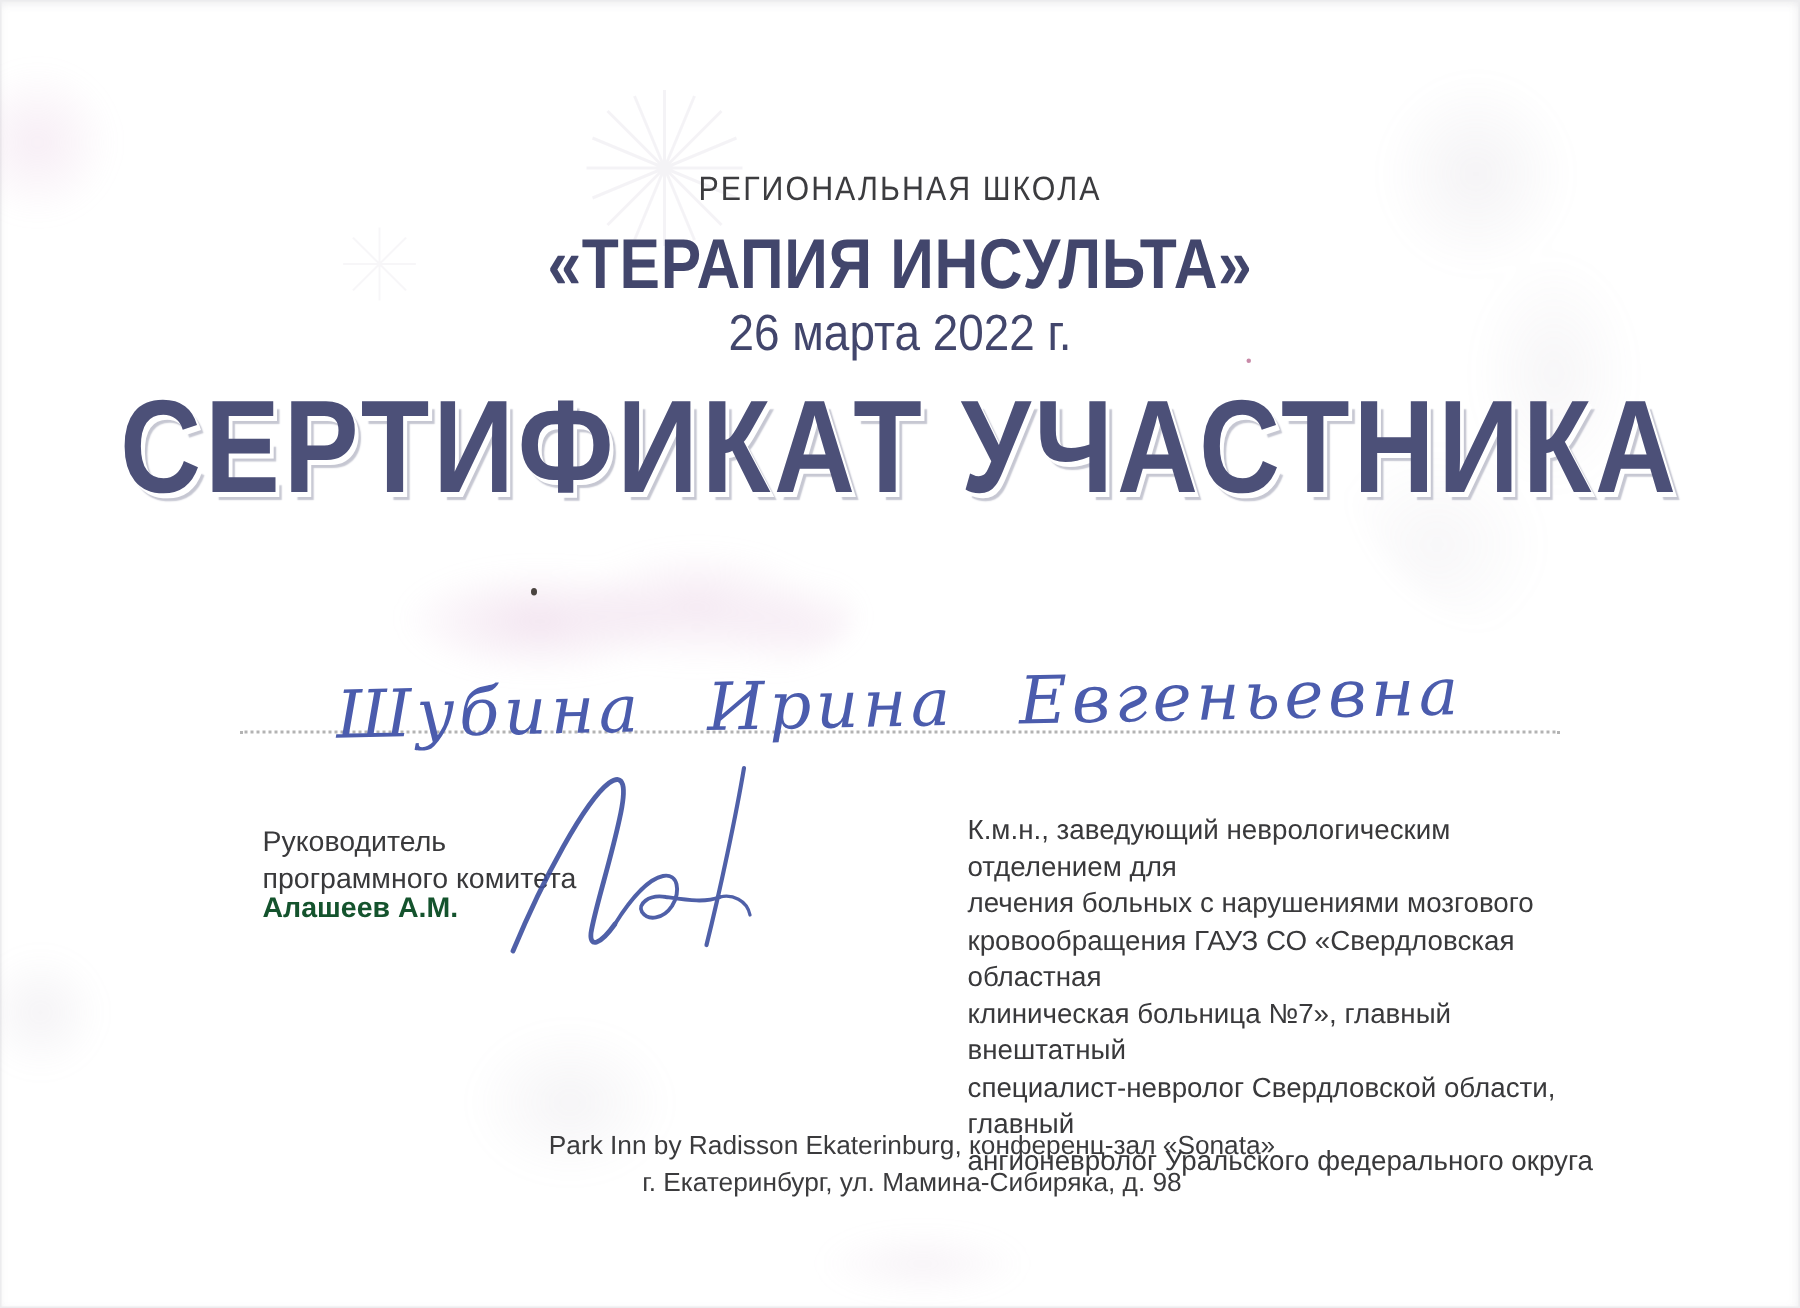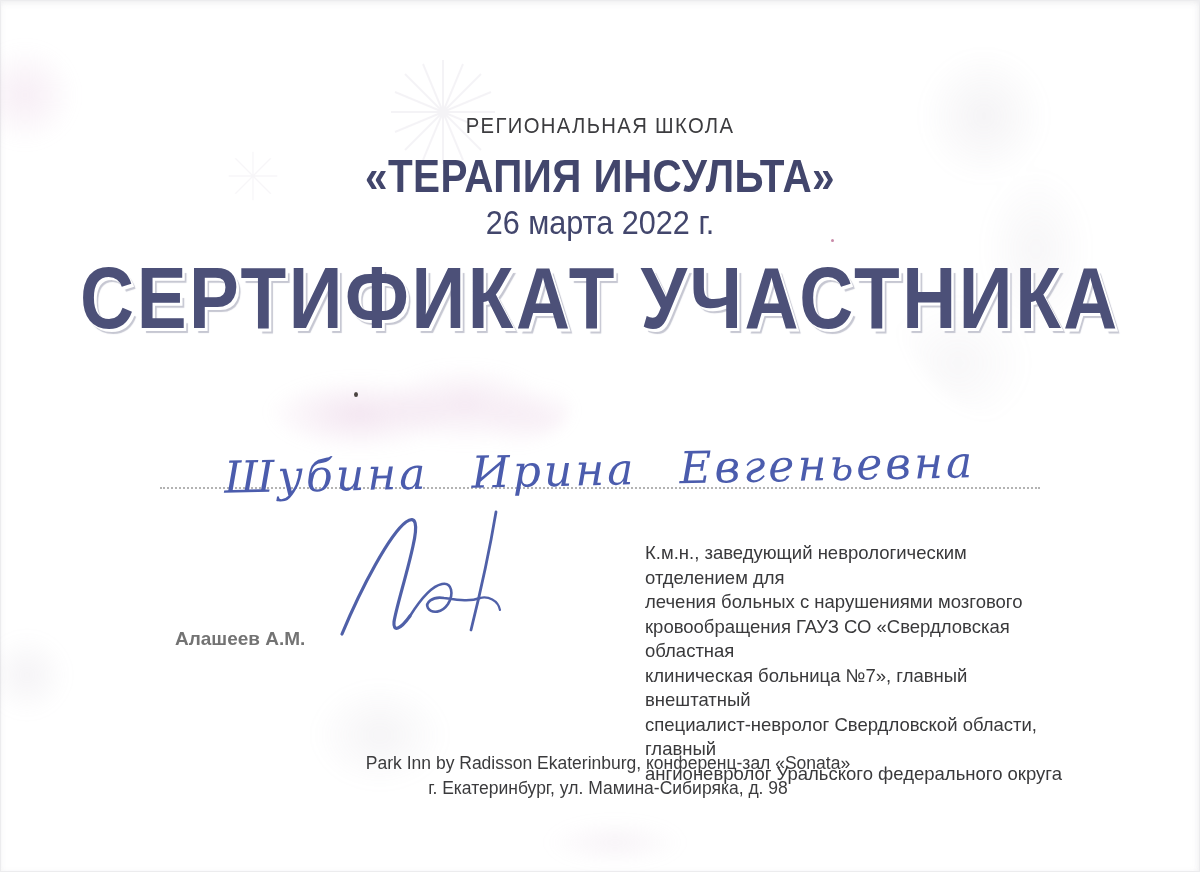--- a/index.html
+++ b/index.html
@@ -88,22 +88,22 @@
     white-space: nowrap;
   }
 
   
   .signer-role-block {
     position: absolute; left: 175px; top: 549px;
     font-size: 19px; line-height: 25px; color: #39393b;
     white-space: pre-line;
   }
   .signer-name {
-    position: absolute; left: 175px; top: 628px;
-    font-size: 19px; font-weight: 700; color: #737373;
+    position: absolute; left: 175px; top: 595px;
+    font-size: 19px; font-weight: 700; color: #14532d;
   }
   .signature-svg { position: absolute; left: 328px; top: 508px; opacity: 0.9; }
   .signer-description {
     position: absolute; left: 645px; top: 541px; width: 420px;
     font-size: 18.5px; line-height: 24.5px; color: #39393b;
     white-space: pre-line;
   }
 
   
   .venue-block {
@@ -141,20 +141,22 @@
 
   <div class="center-col school-label">РЕГИОНАЛЬНАЯ ШКОЛА</div>
   <div class="center-col event-title">«ТЕРАПИЯ ИНСУЛЬТА»</div>
   <div class="center-col event-date">26 марта 2022 г.</div>
   <div class="center-col main-title">СЕРТИФИКАТ УЧАСТНИКА</div>
 
   <div class="name-line">
     <span class="handwritten-name">Шубина Ирина Евгеньевна</span>
   </div>
 
+  <div class="signer-role-block">Руководитель
+программного комитета</div>
   <div class="signer-name">Алашеев А.М.</div>
 
   <svg class="signature-svg" width="200" height="135" viewBox="0 0 200 135">
     <g fill="none" stroke="#3d4f9f" stroke-linecap="round">
       <path d="M14 126 C 34 78, 62 26, 78 14 C 88 7, 90 16, 85 38 C 79 66, 68 100, 66 114 C 65 124, 72 122, 82 108" stroke-width="3.2"></path>
       <path d="M82 108 C 92 92, 104 78, 114 76 C 124 74, 126 86, 120 96 C 114 105, 104 106, 100 100 C 97 95, 104 88, 116 90 C 130 92, 142 94, 152 90" stroke-width="2.6"></path>
       <path d="M168 4 C 163 34, 152 86, 143 122" stroke-width="2.8"></path>
       <path d="M152 90 C 160 88, 170 92, 172 102" stroke-width="2.2"></path>
     </g>
   </svg>

